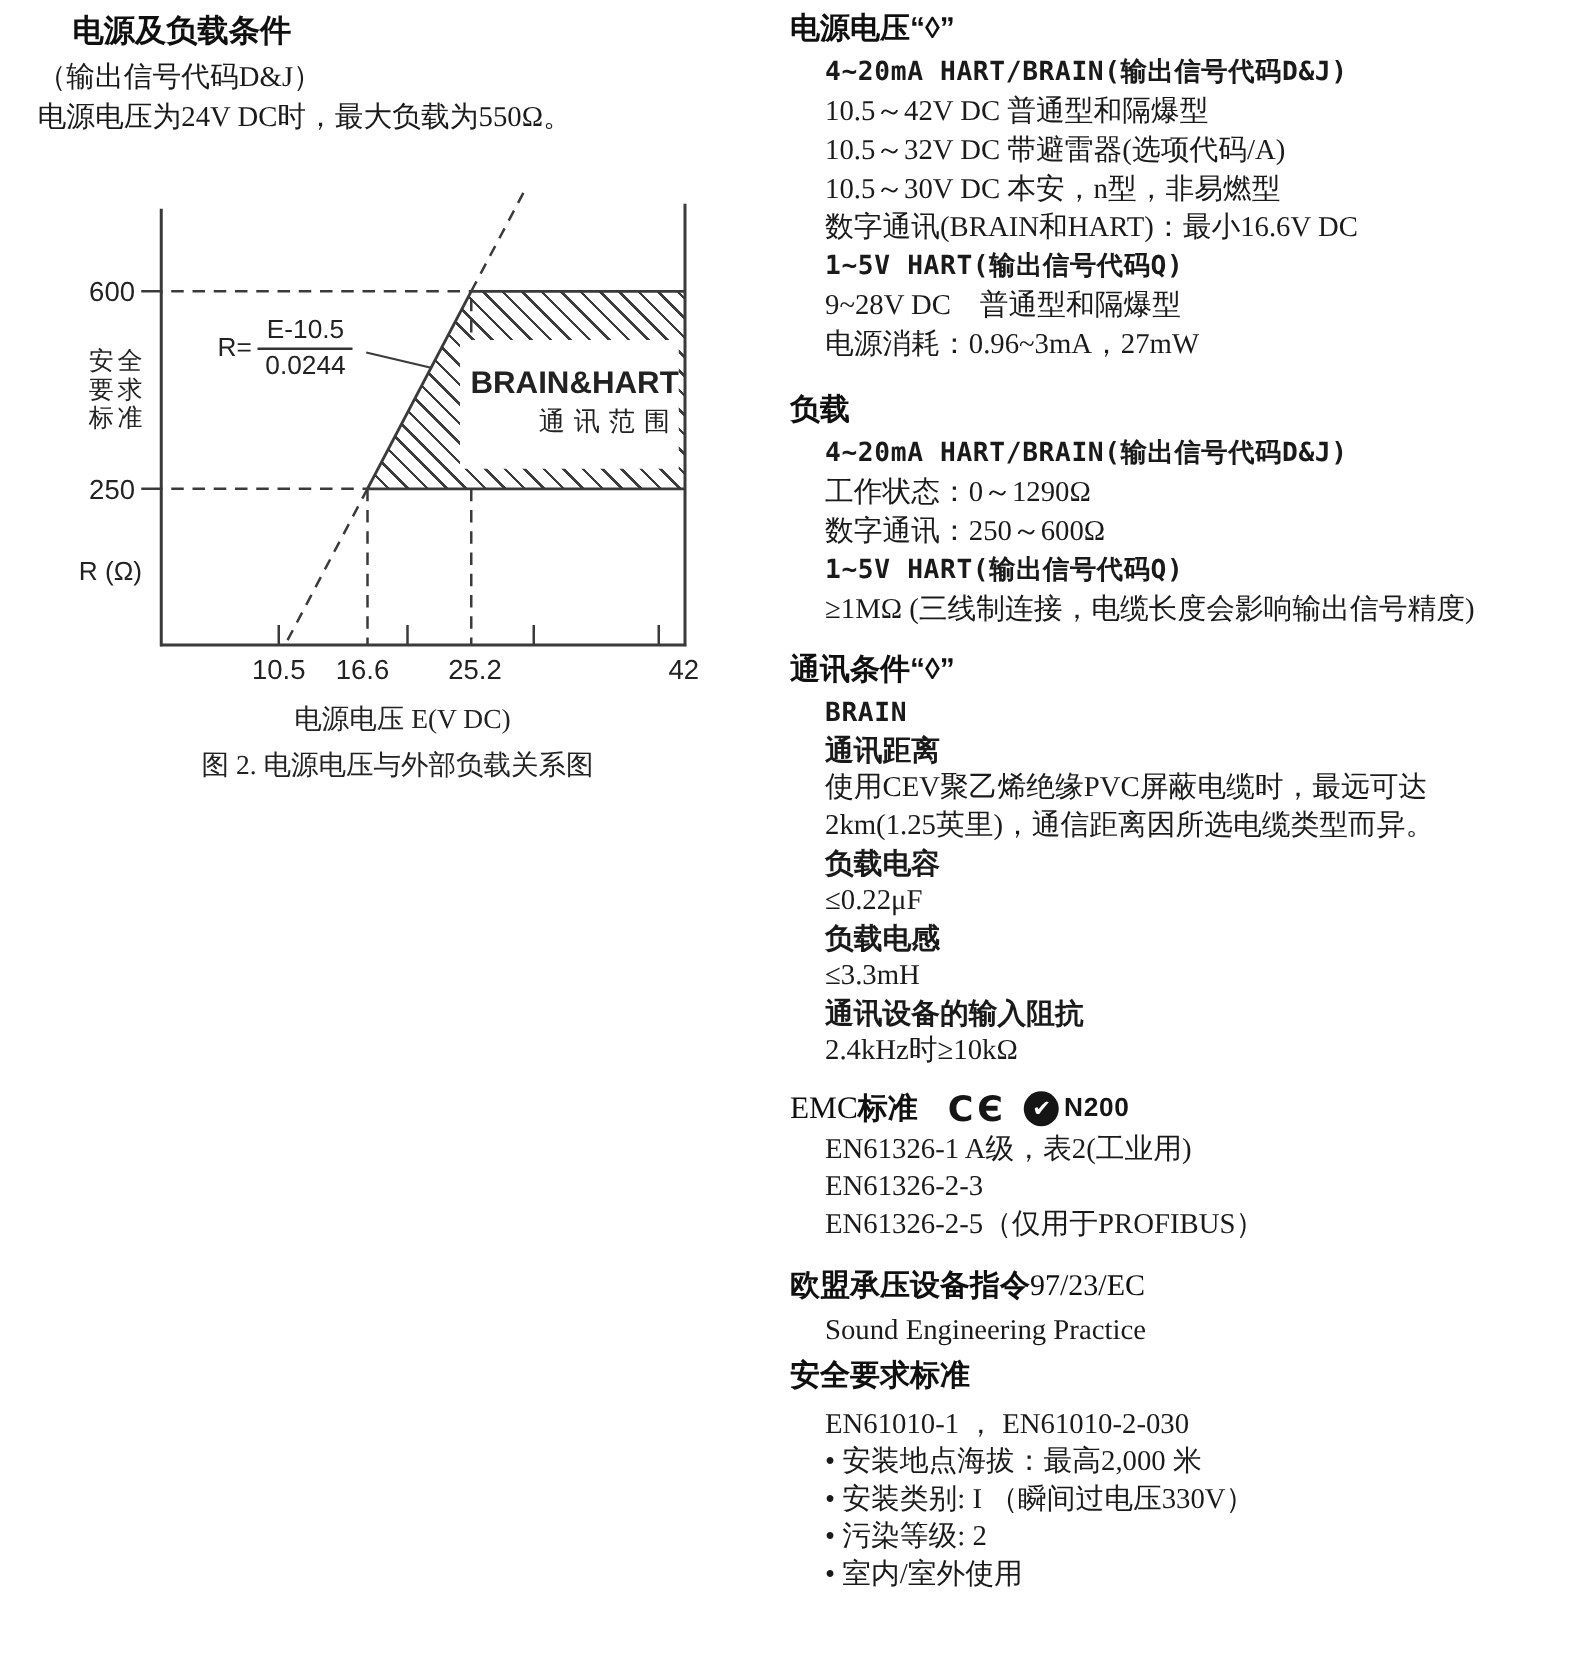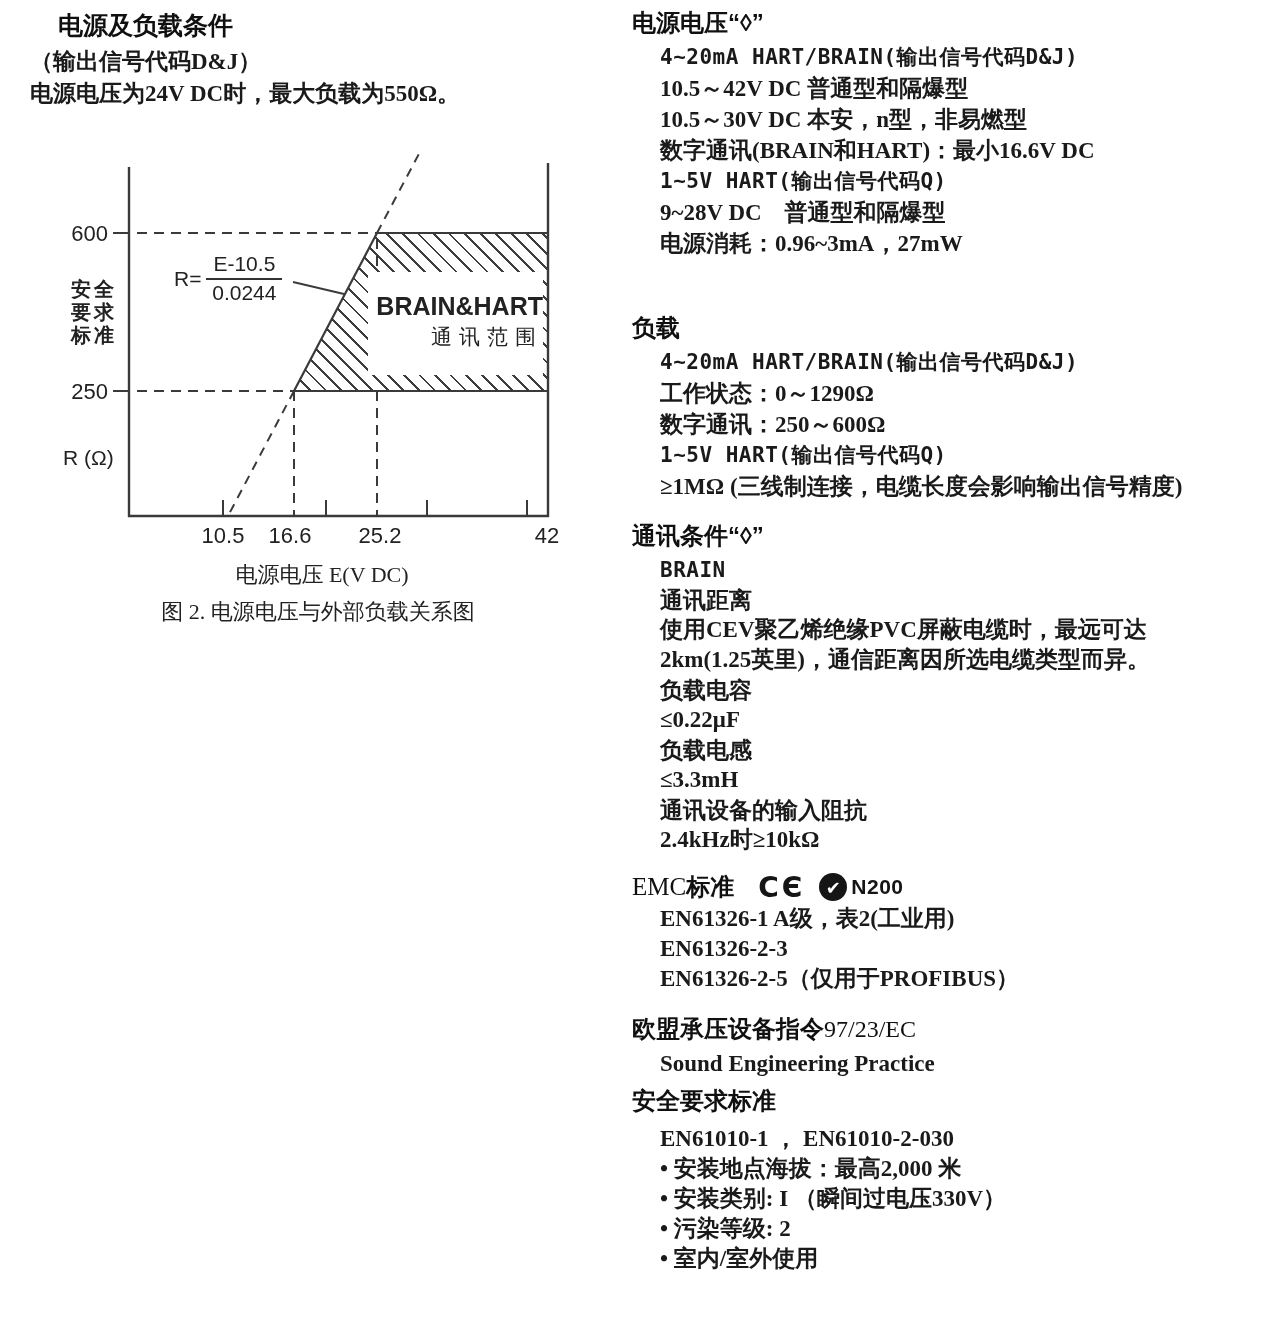--- a/index.html
+++ b/index.html
@@ -4,21 +4,21 @@
 <style>
   * { margin:0; padding:0; box-sizing:border-box; }
   html,body { background:#ffffff; }
   .page {
     position:relative; width:1263px; height:1324px; background:#fff;
     color:#1a1a1a; overflow:hidden;
     font-family:"Liberation Serif","DejaVu Serif",serif;
   }
   
   .h-sans  { font-family:"Liberation Sans","DejaVu Sans",sans-serif; font-weight:bold; font-size:24px; color:#101010; line-height:30px; }
-  .ln-serif{ font-family:"Liberation Serif","DejaVu Serif",serif; font-size:23px;font-weight:bold; }
+  .ln-serif{ font-family:"Liberation Serif","DejaVu Serif",serif; font-size:23px; }
   .ln-mono { font-family:"DejaVu Sans Mono","Liberation Mono",monospace; font-weight:bold; font-size:21px; letter-spacing:0.5px; }
   .ln-bsub { font-family:"Liberation Sans","DejaVu Sans",sans-serif; font-weight:bold; font-size:23px; }
 
   
   .left-title   { position:absolute; left:14px;  top:10px; font-size:25px;margin-left:44px; }
   .left-sub     { position:absolute; left:30px;  top:46px; font-size:23px; }
   .left-intro   { position:absolute; left:30px;  top:78px; font-size:23px; }
 
   
   .figure { position:absolute; left:0; top:140px; width:620px; height:500px; }
@@ -134,20 +134,21 @@
     <div class="xtick-lab x3">25.2</div>
     <div class="xtick-lab x4">42</div>
     <div class="xaxis-title">电源电压 E(V DC)</div>
     <div class="fig-caption">图 2. 电源电压与外部负载关系图</div>
   </div>
 
   <div class="sec s1">
     <h2 class="h-sans">电源电压“◊”</h2>
     <div class="line ln-mono">4~20mA HART/BRAIN(输出信号代码D&amp;J)</div>
     <div class="line ln-serif">10.5～42V DC 普通型和隔爆型</div>
+    <div class="line ln-serif">10.5～32V DC 带避雷器(选项代码/A)</div>
     <div class="line ln-serif">10.5～30V DC 本安，n型，非易燃型</div>
     <div class="line ln-serif">数字通讯(BRAIN和HART)：最小16.6V DC</div>
     <div class="line ln-mono">1~5V HART(输出信号代码Q)</div>
     <div class="line ln-serif">9~28V DC　普通型和隔爆型</div>
     <div class="line ln-serif">电源消耗：0.96~3mA，27mW</div>
   </div>
 
   <div class="sec s2">
     <h2 class="h-sans">负载</h2>
     <div class="line ln-mono">4~20mA HART/BRAIN(输出信号代码D&amp;J)</div>

